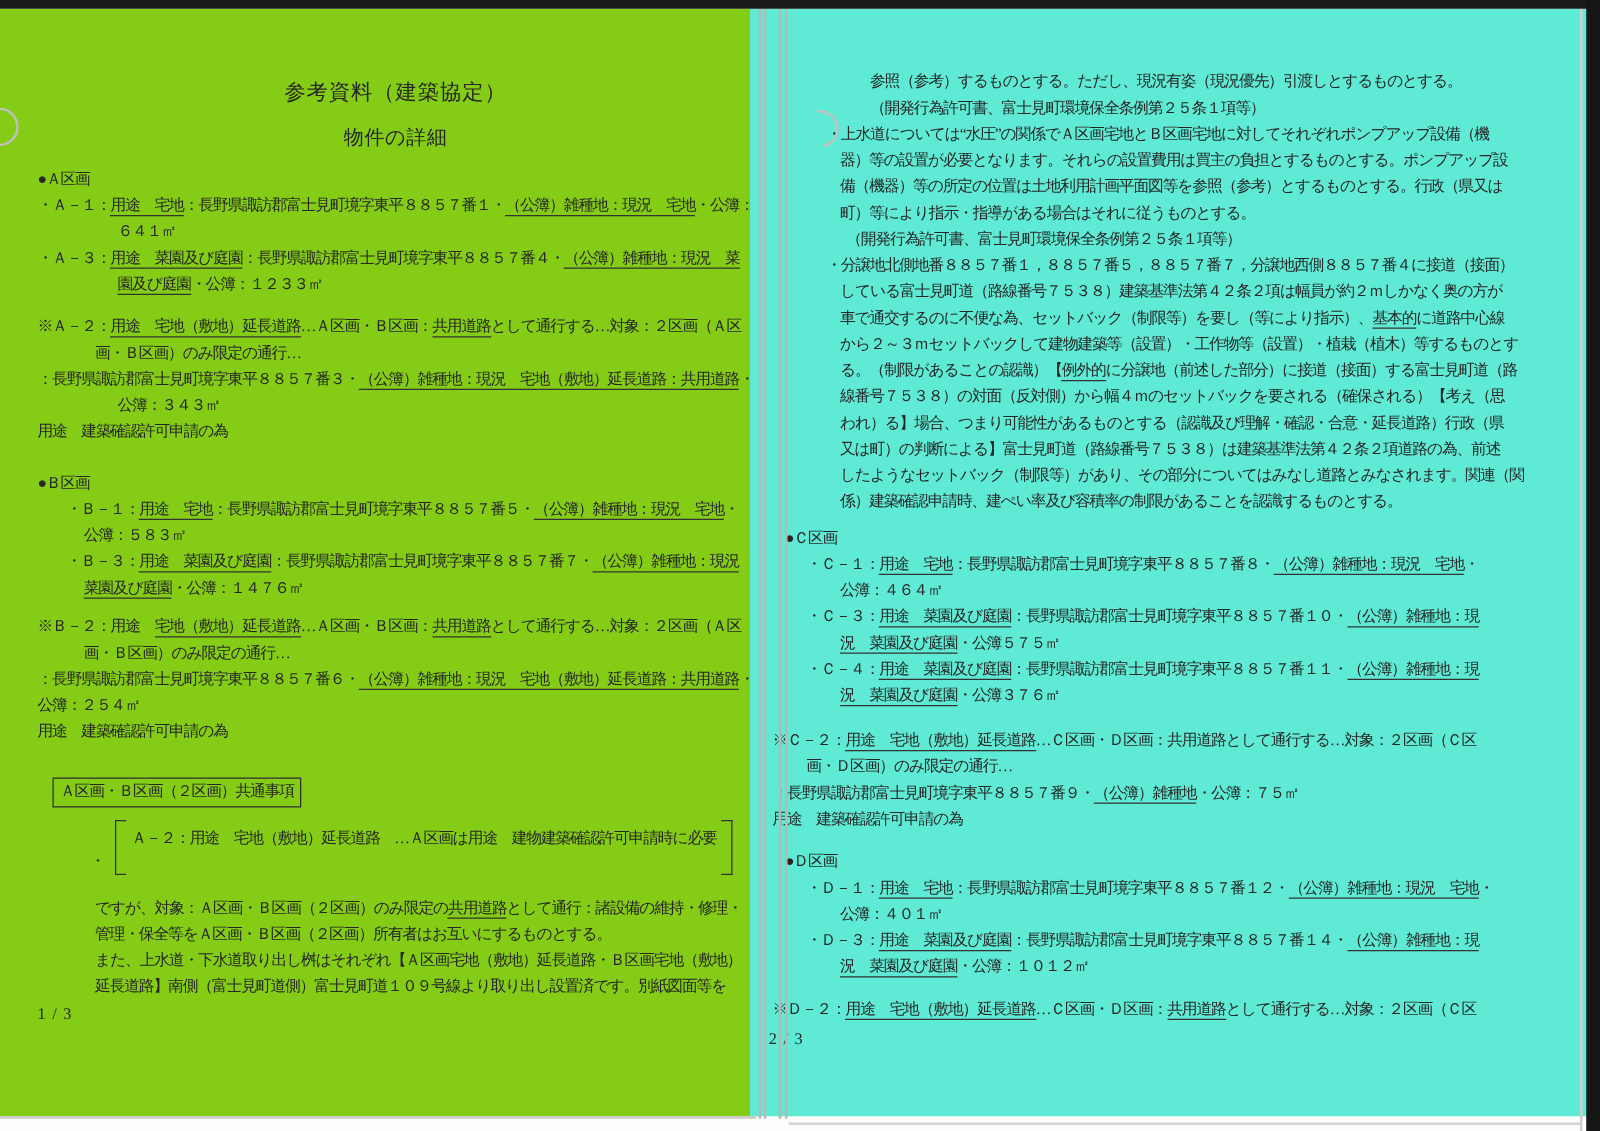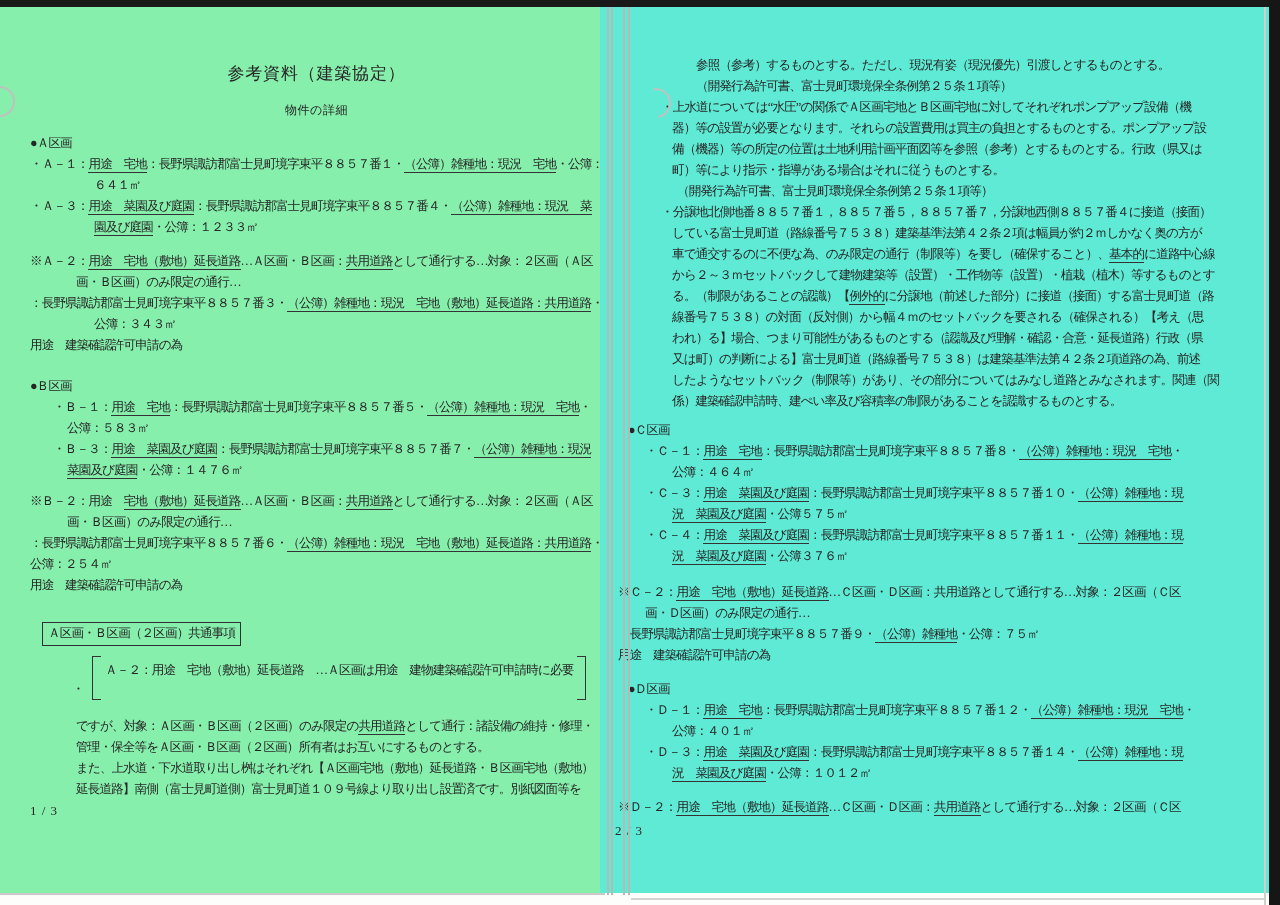--- a/index.html
+++ b/index.html
@@ -14,27 +14,27 @@
   .right-line{position:absolute;top:0;right:14px;width:2px;height:905px;background:#cfcfcd;z-index:5}
   .spine-line{position:absolute;top:7px;bottom:10px;width:1.5px;background:#b8b8b6;z-index:4}
   .sp1{left:607px}.sp2{left:611px}.sp3{left:623px}.sp4{left:628px}
   .bottom-line-l{position:absolute;left:0;top:893px;width:605px;height:1.5px;background:#c9c9c7;z-index:4}
   .bottom-line-r{position:absolute;left:631px;top:898px;width:634px;height:1.5px;background:#d4d4d2;z-index:4}
   .hole{position:absolute;border-radius:50%;background:transparent;z-index:3}
   .hole-left{left:-16px;top:86px;width:27px;height:27px;border:2px solid #c0c0be;border-left-color:transparent}
   .hole-right{left:641px;top:88px;width:26px;height:26px;border:2px solid #c2c2c0;border-left-color:transparent;border-bottom-color:transparent;transform:rotate(35deg)}
   
   .page{position:absolute;top:7px;height:886px}
-  .pl{left:0;width:607px;background:#86efac}
+  .pl{left:0;width:607px;background:#84cc16}
   .pr{left:600px;width:691px;background:#5eead4}
   .content{position:relative;font-size:12.6px;line-height:21px;letter-spacing:-0.9px}
   .pl .content{padding:56px 4px 0 30px}
   .pr .content{padding:48px 22px 0 15px}
   .line{white-space:nowrap}
-  .center{text-align:center;font-size:12px;letter-spacing:0.5px;margin-left:0!important}
+  .center{text-align:center;font-size:16px;letter-spacing:0.5px;margin-left:0!important}
   .big{font-size:17px;letter-spacing:0.8px}
   .u{border-bottom:1.1px solid #333;padding-bottom:1px}
   .gap{width:100%}
   
   .pl .i0{margin-left:0}.pl .i1{margin-left:23px}.pl .i2{margin-left:37px}
   .pl .i3{margin-left:46px}.pl .i4{margin-left:64px}
   
   .pr .i0{margin-left:3px}.pr .i1{margin-left:13px}.pr .i2{margin-left:30px}
   .pr .i3{margin-left:46px}.pr .i4{margin-left:57px}.pr .i5{margin-left:62px}.pr .i6{margin-left:81px}
   
@@ -112,21 +112,21 @@
   <div class="content" id="pg1">
       <div class="line i6"><span>参照（参考）するものとする。ただし、現況有姿（現況優先）引渡しとするものとする。</span></div>
       <div class="line i6"><span>（開発行為許可書、富士見町環境保全条例第２５条１項等）</span></div>
       <div class="line i3"><span>・上水道については“水圧”の関係でＡ区画宅地とＢ区画宅地に対してそれぞれポンプアップ設備（機</span></div>
       <div class="line i4"><span>器）等の設置が必要となります。それらの設置費用は買主の負担とするものとする。ポンプアップ設</span></div>
       <div class="line i4"><span>備（機器）等の所定の位置は土地利用計画平面図等を参照（参考）とするものとする。行政（県又は</span></div>
       <div class="line i4"><span>町）等により指示・指導がある場合はそれに従うものとする。</span></div>
       <div class="line i5"><span>（開発行為許可書、富士見町環境保全条例第２５条１項等）</span></div>
       <div class="line i3"><span>・分譲地北側地番８８５７番１，８８５７番５，８８５７番７，分譲地西側８８５７番４に接道（接面）</span></div>
       <div class="line i4"><span>している富士見町道（路線番号７５３８）建築基準法第４２条２項は幅員が約２ｍしかなく奥の方が</span></div>
-      <div class="line i4"><span>車で通交するのに不便な為、のみ限定の通行（制限等）を要し（確保すること）、</span><span class="u">基本的</span><span>に道路中心線</span></div>
+      <div class="line i4"><span>車で通交するのに不便な為、セットバック（制限等）を要し（等により指示）、</span><span class="u">基本的</span><span>に道路中心線</span></div>
       <div class="line i4"><span>から２～３ｍセットバックして建物建築等（設置）・工作物等（設置）・植栽（植木）等するものとす</span></div>
       <div class="line i4"><span>る。（制限があることの認識）【</span><span class="u">例外的</span><span>に分譲地（前述した部分）に接道（接面）する富士見町道（路</span></div>
       <div class="line i4"><span>線番号７５３８）の対面（反対側）から幅４ｍのセットバックを要される（確保される）【考え（思</span></div>
       <div class="line i4"><span>われ）る】場合、つまり可能性があるものとする（認識及び理解・確認・合意・延長道路）行政（県</span></div>
       <div class="line i4"><span>又は町）の判断による】富士見町道（路線番号７５３８）は建築基準法第４２条２項道路の為、前述</span></div>
       <div class="line i4"><span>したようなセットバック（制限等）があり、その部分についてはみなし道路とみなされます。関連（関</span></div>
       <div class="line i4"><span>係）建築確認申請時、建ぺい率及び容積率の制限があることを認識するものとする。</span></div>
       <div class="gap" style="height: 8px;"></div>
       <div class="line i1"><span>●Ｃ区画</span></div>
       <div class="line i2"><span>・Ｃ－１：</span><span class="u">用途　宅地</span><span>：長野県諏訪郡富士見町境字東平８８５７番８・</span><span class="u">（公簿）雑種地：現況　宅地</span><span>・</span></div>

